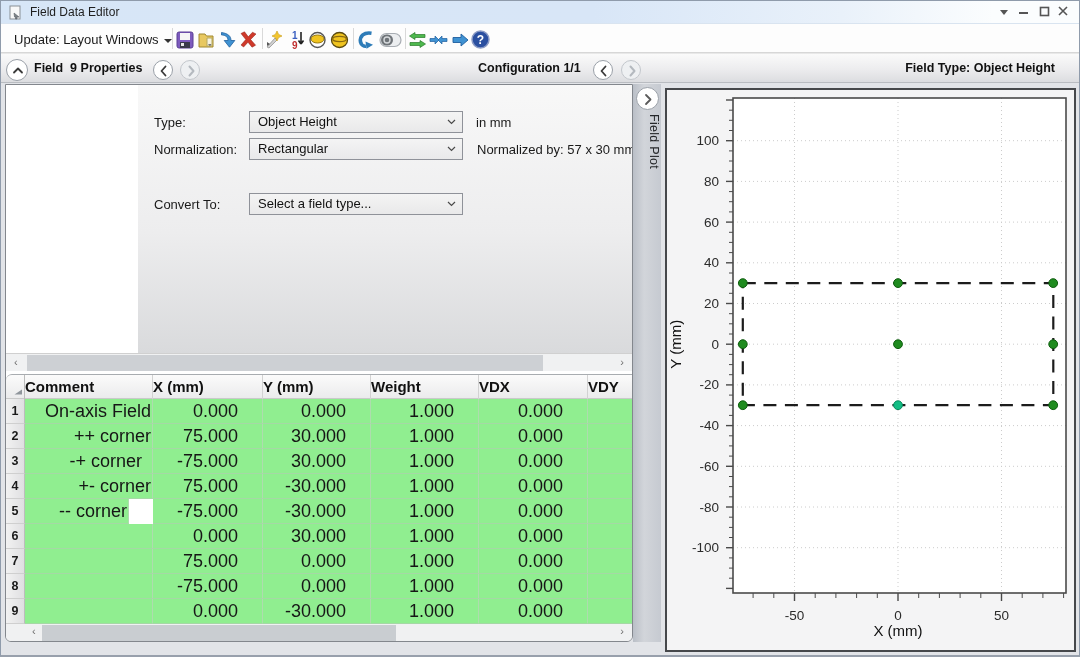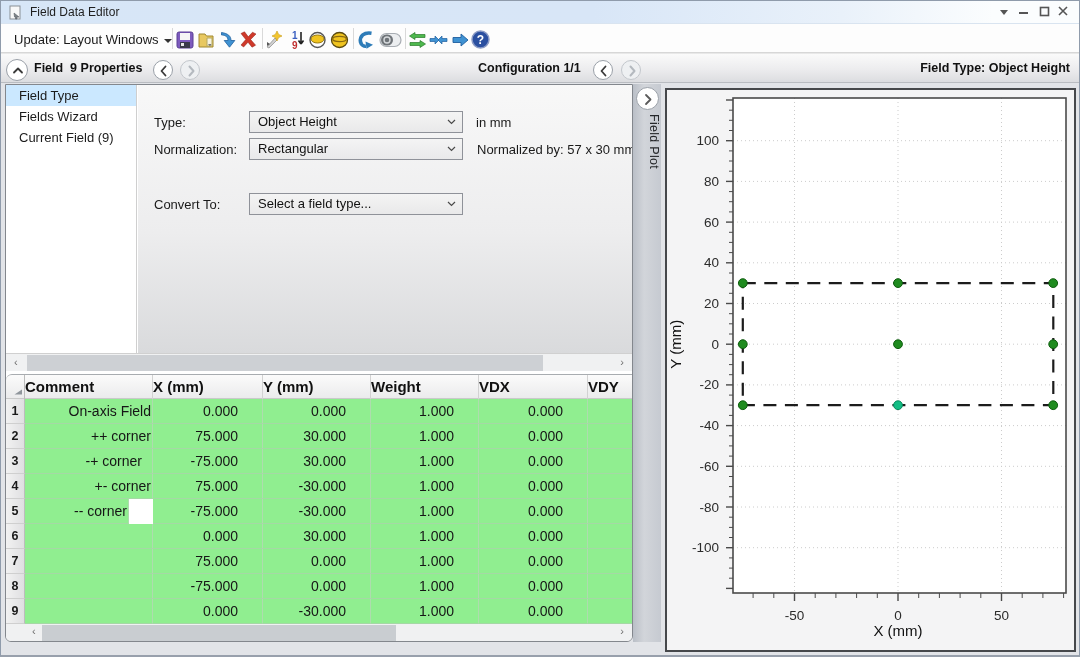--- a/index.html
+++ b/index.html
@@ -37,21 +37,21 @@
 
 #propscroll { position:absolute; left:0; top:268px; width:626px; height:18px; background:#f0f1f2; border-top:1px solid #d0d0d0; }
 #propscroll .thumb { position:absolute; left:21px; top:1px; width:516px; height:16px; background:#cdd0d4; }
 .sarrow { position:absolute; top:2px; font-size:11px; color:#707070; }
 
 #tablewrap { position:absolute; left:0; top:289px; width:626px; height:269px; }
 #thead { position:absolute; left:0; top:0; width:626px; height:25px; background:linear-gradient(to bottom,#fbfbfb,#ebebec); border-bottom:1px solid #c9c9c9; border-top:1px solid #a8acb0; border-top-left-radius:6px; }
 .th { position:absolute; top:0; height:24px; line-height:24px; font-weight:bold; font-size:15px; text-align:left; border-right:1px solid #d2d2d2; color:#111; }
 #rows { position:absolute; left:0; top:25px; width:626px; height:225px; }
 .rownum { position:absolute; left:0; width:19px; height:25px; background:linear-gradient(to right,#f2f2f2,#dfdfe1); border-right:1px solid #bcbcbc; border-bottom:1px solid #cfcfcf; font-weight:bold; font-size:12.5px; text-align:center; line-height:25px; }
-.cell { position:absolute; height:25px; background:#90ee90; border-right:1px solid #aedcae; border-bottom:1px solid #a5d8a5; font-size:14px; line-height:24px; text-align:right; padding-right:6px; color:#161616; }
+.cell { position:absolute; height:25px; background:#90ee90; border-right:1px solid #aedcae; border-bottom:1px solid #a5d8a5; font-size:18px; line-height:24px; text-align:right; padding-right:6px; color:#161616; }
 #tscroll { position:absolute; left:0; top:250px; width:626px; height:18px; background:#f0f1f2; }
 #tscroll .thumb { position:absolute; left:36px; top:1px; width:354px; height:17px; background:#c9cdd1; }
 
 #tabstrip { position:absolute; left:633px; top:84px; width:28px; height:558px; background:linear-gradient(to right,#babfc7,#d2d5da 40%,#c6cad1); }
 #tabcircle { position:absolute; left:636px; top:87px; width:23px; height:23px; border-radius:50%; background:#fff; border:1px solid #9aa0a8; z-index:5; }
 #tabtext { position:absolute; left:633px; top:114px; width:28px; font-size:12.5px; color:#26282b; writing-mode:vertical-rl; text-align:left; letter-spacing:0.3px; padding-left:7px; }
 
 #plotcard { position:absolute; left:665px; top:88px; width:411px; height:564px; background:#f4f4f5; border:2px solid #46484b; }
 </style>
 </head>
@@ -169,29 +169,24 @@
   <div class="circ" style="left:592px;top:6px;width:20px;height:20px">
     <svg width="20" height="20">
         <path d="M11.5 5.5 L7.5 10 L11.5 14.5" fill="none" stroke="#3a3a3a" stroke-width="1.8" stroke-linecap="round" stroke-linejoin="round"></path>
       </svg>
   </div>
   <div class="circ" style="left:620px;top:6px;width:20px;height:20px;background:#eef0f2;border-color:#c3c7cc">
     <svg width="20" height="20">
         <path d="M8.5 5.5 L12.5 10 L8.5 14.5" fill="none" stroke="#b4b9bf" stroke-width="2" stroke-linecap="round" stroke-linejoin="round"></path>
       </svg>
   </div>
-  <span class="pb-text" style="right:9px">Field Type: Object Height</span>
+  <span class="pb-text" style="right:24px">Field Type: Object Height</span>
 </div>
 
 <div id="editorcard">
-  <div id="navlist">
-    <div class="navitem navsel">Field Type</div>
-    <div class="navitem">Fields Wizard</div>
-    <div class="navitem">Current Field (9)</div>
-  </div>
   <div id="proppanel">
     <span class="plabel" style="left:16px;top:30px">Type:</span>
     <div class="dropdown" style="top:26px">Object Height<svg class="dcaret" width="9" height="6" viewBox="0 0 9 6">
           <path d="M1 1 L4.5 4.5 L8 1" fill="none" stroke="#4a4a4a" stroke-width="1.2"></path>
         </svg></div>
     <span class="plabel" style="left:338px;top:30px">in mm</span>
     <span class="plabel" style="left:16px;top:57px">Normalization:</span>
     <div class="dropdown" style="top:53px">Rectangular<svg class="dcaret" width="9" height="6" viewBox="0 0 9 6">
           <path d="M1 1 L4.5 4.5 L8 1" fill="none" stroke="#4a4a4a" stroke-width="1.2"></path>
         </svg></div>

